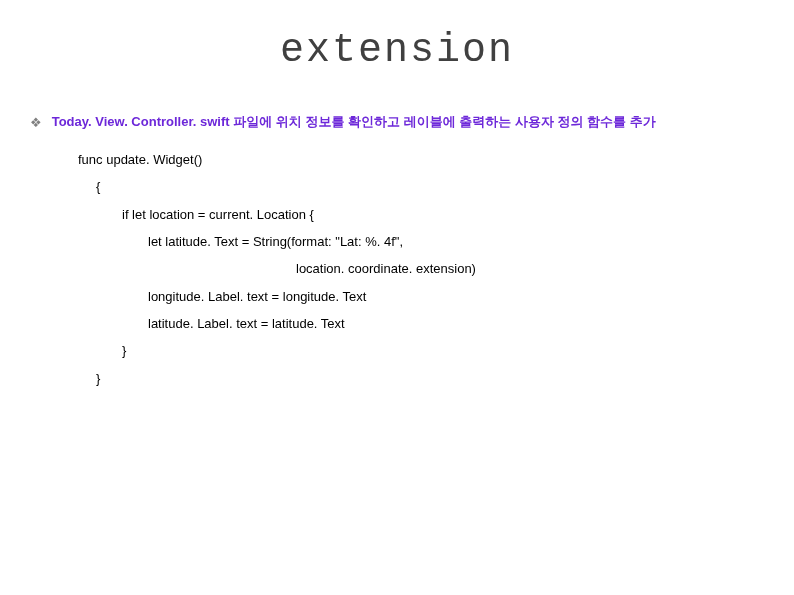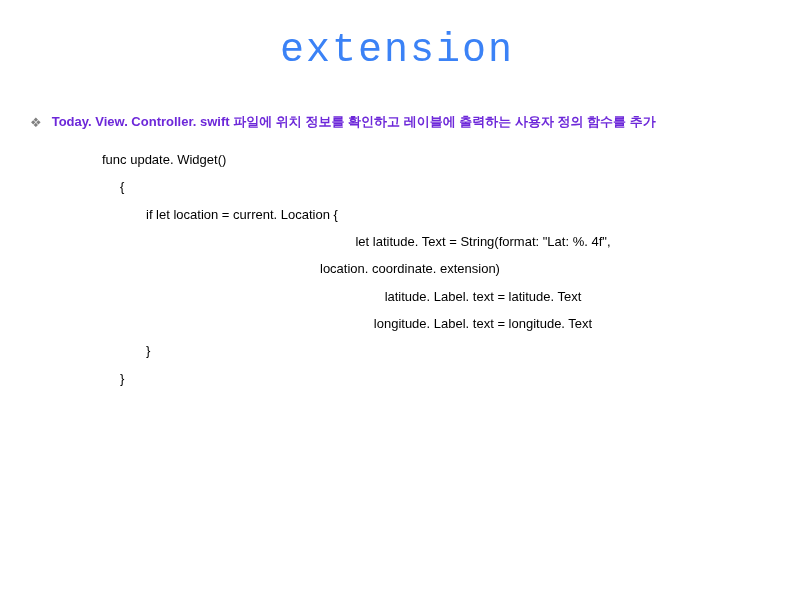--- a/index.html
+++ b/index.html
@@ -14,21 +14,21 @@
       font-family: Arial, sans-serif;
       position: relative;
       overflow: hidden;
     }
     .title {
       font-family: "Courier New", monospace;
       font-size: 40px;
       text-align: center;
       margin-top: 28px;
       letter-spacing: 2px;
-      color: #3b82f6;
+      color: #404040;
     }
     .content-area {
       margin-top: 40px;
       padding-left: 30px;
     }
     .bullet-row {
       display: flex;
       align-items: flex-start;
       gap: 10px;
       margin-bottom: 14px;
@@ -39,31 +39,31 @@
       line-height: 1.4;
       margin-top: 1px;
     }
     .heading {
       font-size: 13px;
       font-weight: bold;
       color: #6d28d9;
       line-height: 1.4;
     }
     .code-block {
-      margin-left: 72px;
+      margin-left: 48px;
       font-size: 13px;
       color: #000000;
       line-height: 2.1;
     }
     .code-line {
       white-space: pre;
     }
     .indent-1 { padding-left: 18px; }
     .indent-2 { padding-left: 44px; }
-    .indent-3 { padding-left: 70px; text-align: center; }
+    .indent-3 { padding-left: 70px; }
     .indent-3b { padding-left: 218px; }
     .indent-3c { padding-left: 225px; }
   </style>
 </head>
 <body>
 
 <div class="title">extension</div>
 
 <div class="content-area">
   <div class="bullet-row">
@@ -72,18 +72,18 @@
   </div>
 
   <div class="code-block">
     <div class="code-line">func update. Widget()</div>
     <div class="code-line indent-1">{</div>
     <div class="code-line indent-2">if let location = current. Location {</div>
     <div class="code-line indent-3">let latitude. Text = String(format: "Lat: %. 4f",</div>
     <div class="code-line indent-3b">location. coordinate. extension)</div>
     <div class="code-line"></div>
     <div class="code-line"></div>
+    <div class="code-line indent-3">longitude. Label. text = longitude. Text</div>
     <div class="code-line indent-3">latitude. Label. text = latitude. Text</div>
-    <div class="code-line indent-3">longitude. Label. text = longitude. Text</div>
     <div class="code-line indent-2">}</div>
     <div class="code-line indent-1">}</div>
   </div>
 </div>
 
 </body></html>

